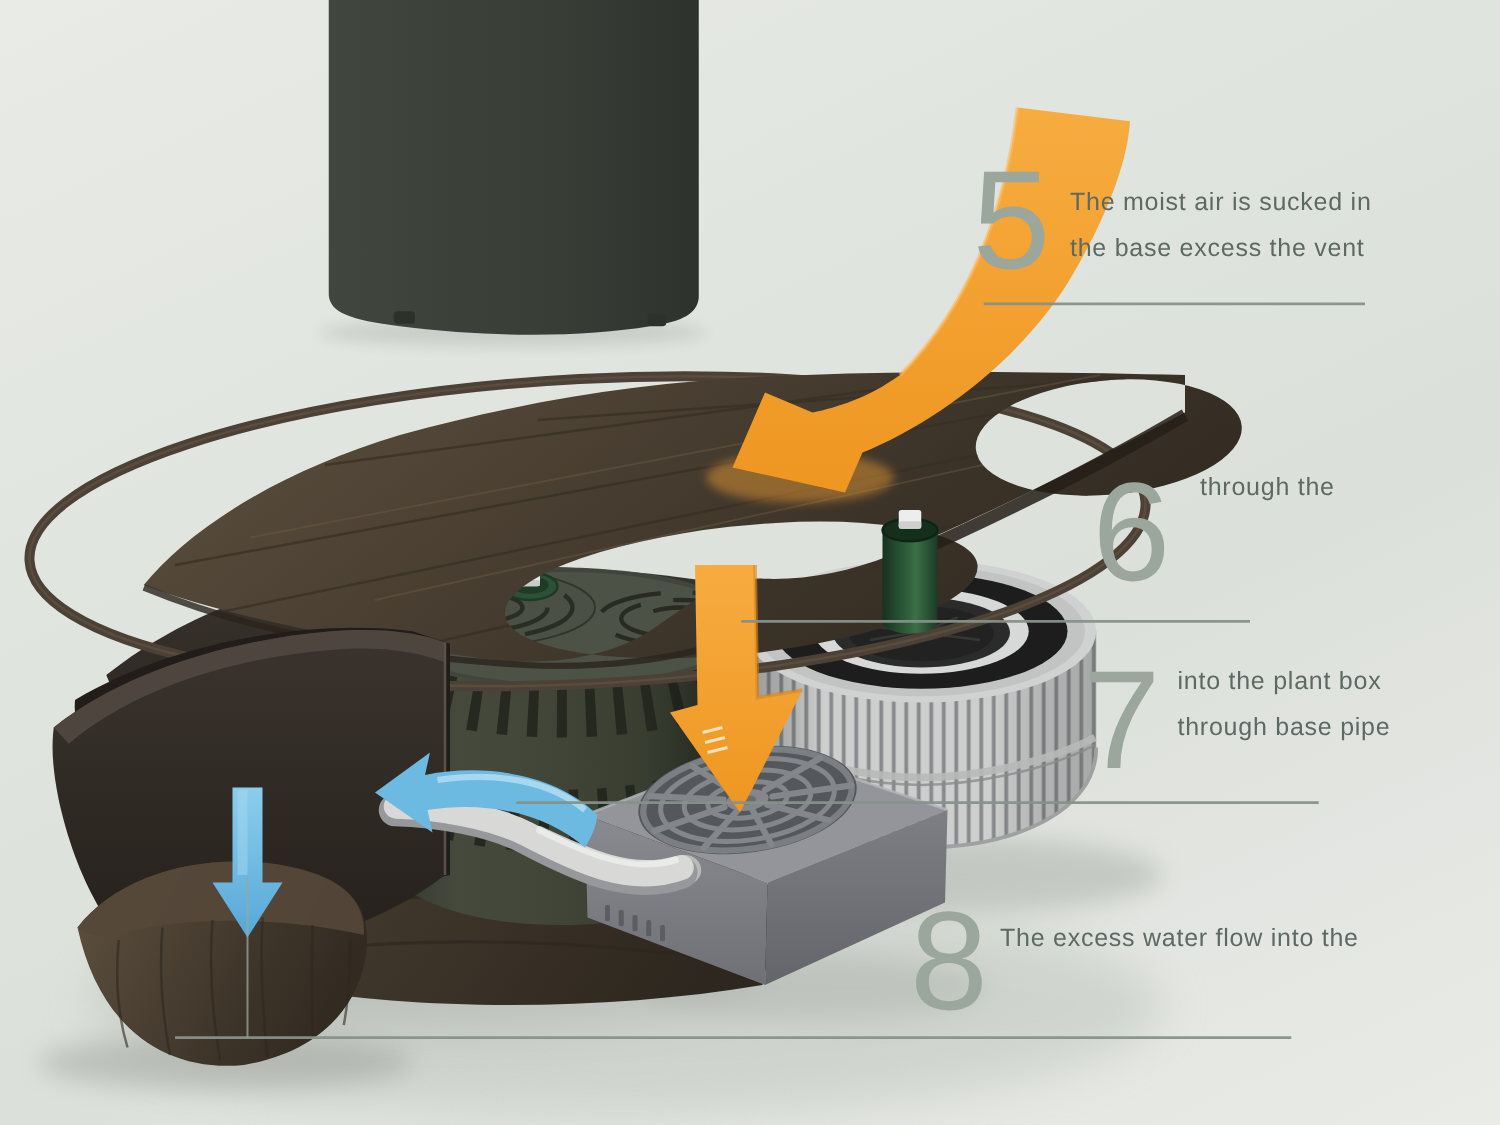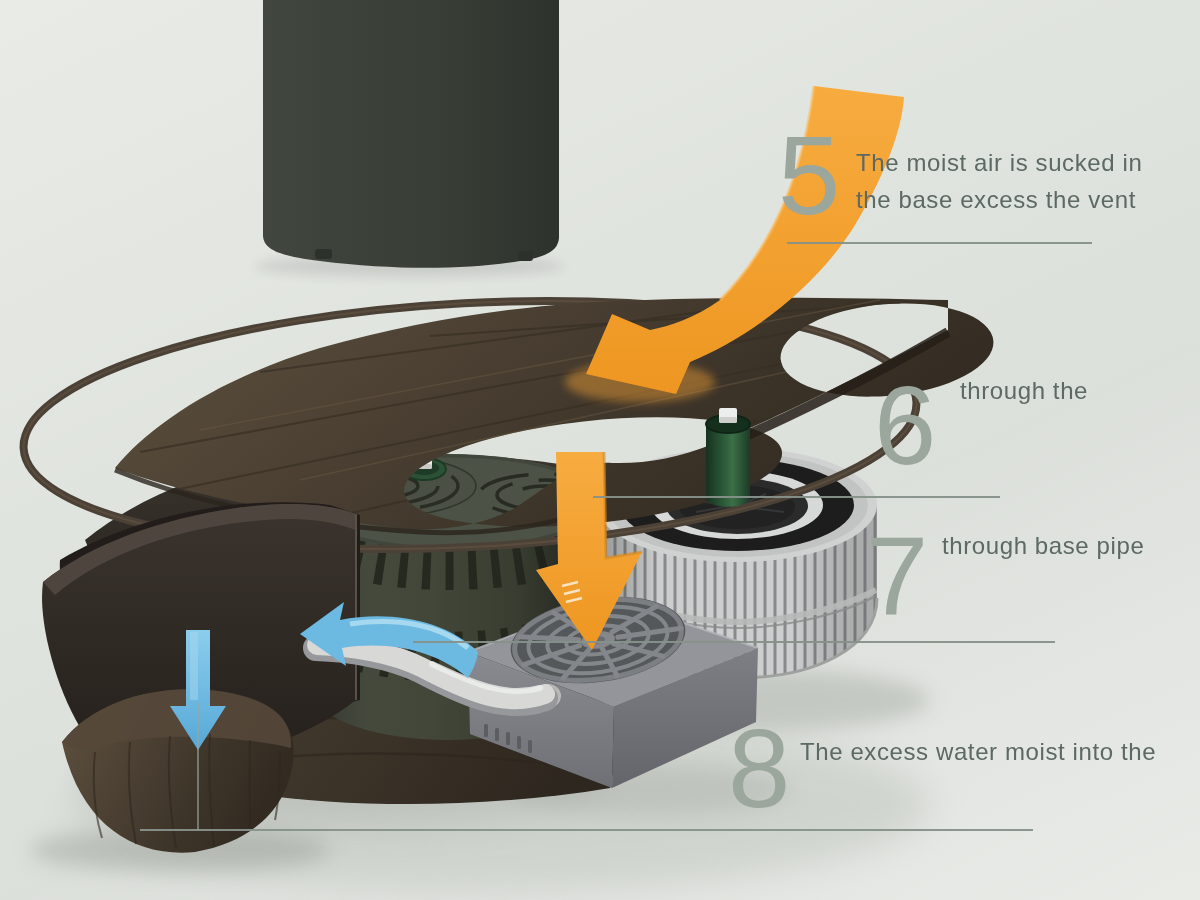--- a/index.html
+++ b/index.html
@@ -3,21 +3,21 @@
 <meta charset="utf-8">
 <style>
   html,body{margin:0;padding:0;background:#cfd3cf;font-family:"Liberation Sans",sans-serif;}
   .canvas{position:relative;width:1200px;height:900px;overflow:hidden;
           background:linear-gradient(155deg,#e8ebe6 0%,#e0e4df 38%,#dce0db 62%,#e9ebe7 100%);}
   .scene{position:absolute;inset:0;}
   .blur18{filter:blur(18px);} .blur10{filter:blur(10px);} .blur6{filter:blur(6px);} .blur4{filter:blur(4px);}
   .annotation{position:absolute;display:flex;align-items:flex-start;pointer-events:none;}
   .step-num{font-family:"Liberation Sans",sans-serif;font-weight:300;font-size:112px;line-height:1;
             color:#9ba69c;letter-spacing:-2px;}
-  .step-text{font-family:"Liberation Sans",sans-serif;font-weight:300;font-size:24px;line-height:37px;
+  .step-text{font-family:"Liberation Sans",sans-serif;font-weight:300;font-size:20px;line-height:37px;
              color:#5d6963;letter-spacing:.6px;white-space:nowrap;}
   .abs{position:absolute;}
 </style>
 </head>
 <body>
 
 <div class="canvas">
 
 <svg class="scene" width="1200" height="900" viewBox="0 0 1200 900">
   <defs>
@@ -282,24 +282,25 @@
 <div class="annotation">
   <div class="abs step-num" style="left:874px;top:370px">6</div>
   <div class="abs step-text" style="left:960px;top:372px">
     <div>through the</div>
   </div>
 </div>
 
 <div class="annotation">
   <div class="abs step-num" style="left:866px;top:520px">7</div>
   <div class="abs step-text" style="left:942px;top:527px">
+    <div>into the plant box</div>
     <div>through base pipe</div>
   </div>
 </div>
 
 <div class="annotation">
   <div class="abs step-num" style="left:728px;top:713px">8</div>
   <div class="abs step-text" style="left:800px;top:733px">
-    <div>The excess water moist into the</div>
+    <div>The excess water flow into the</div>
   </div>
 </div>
 
 </div>
 
 </body></html>

